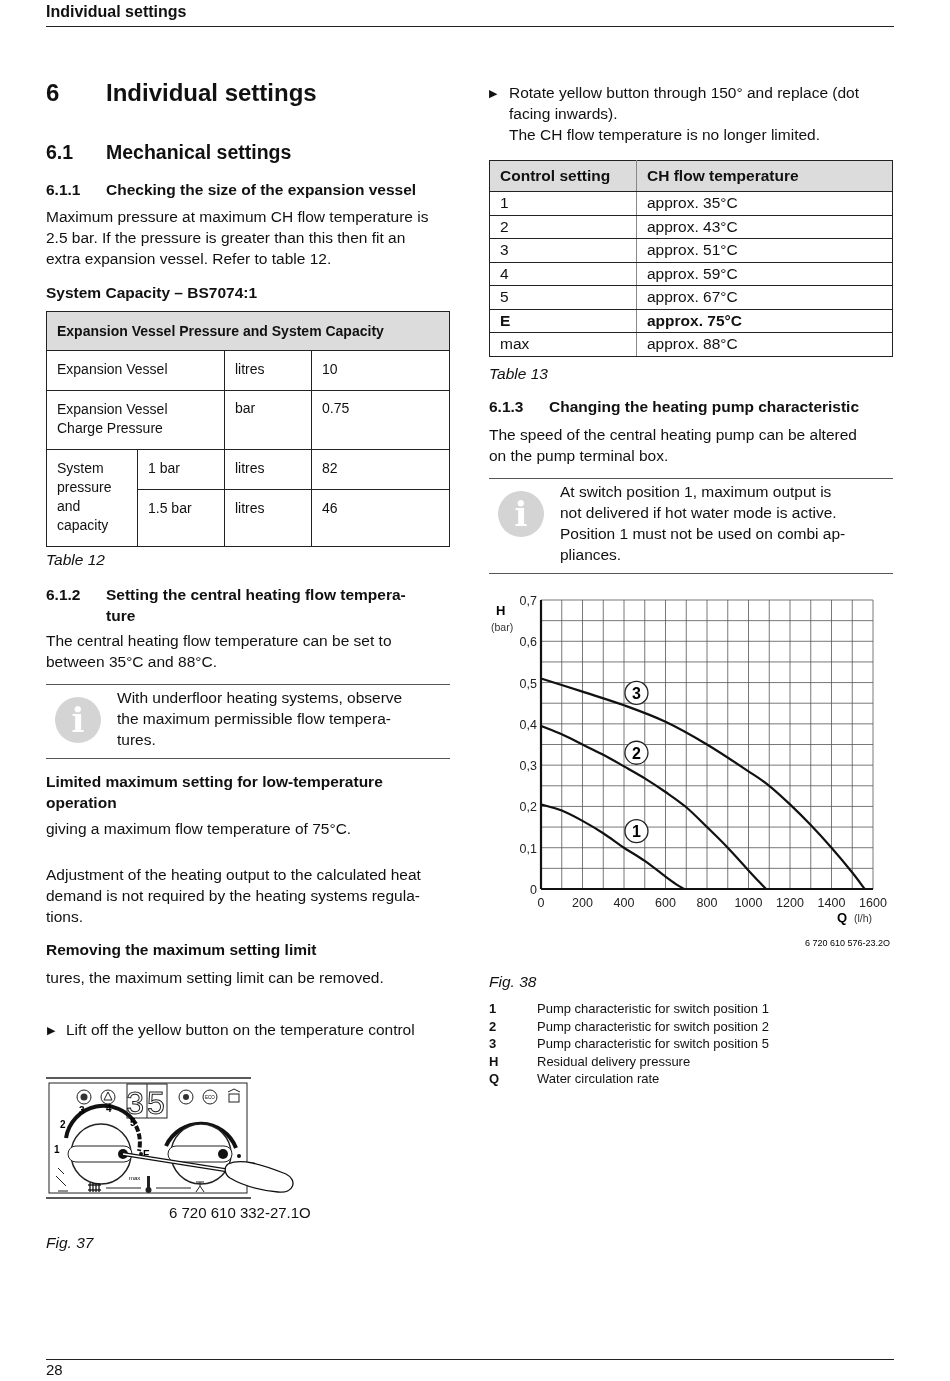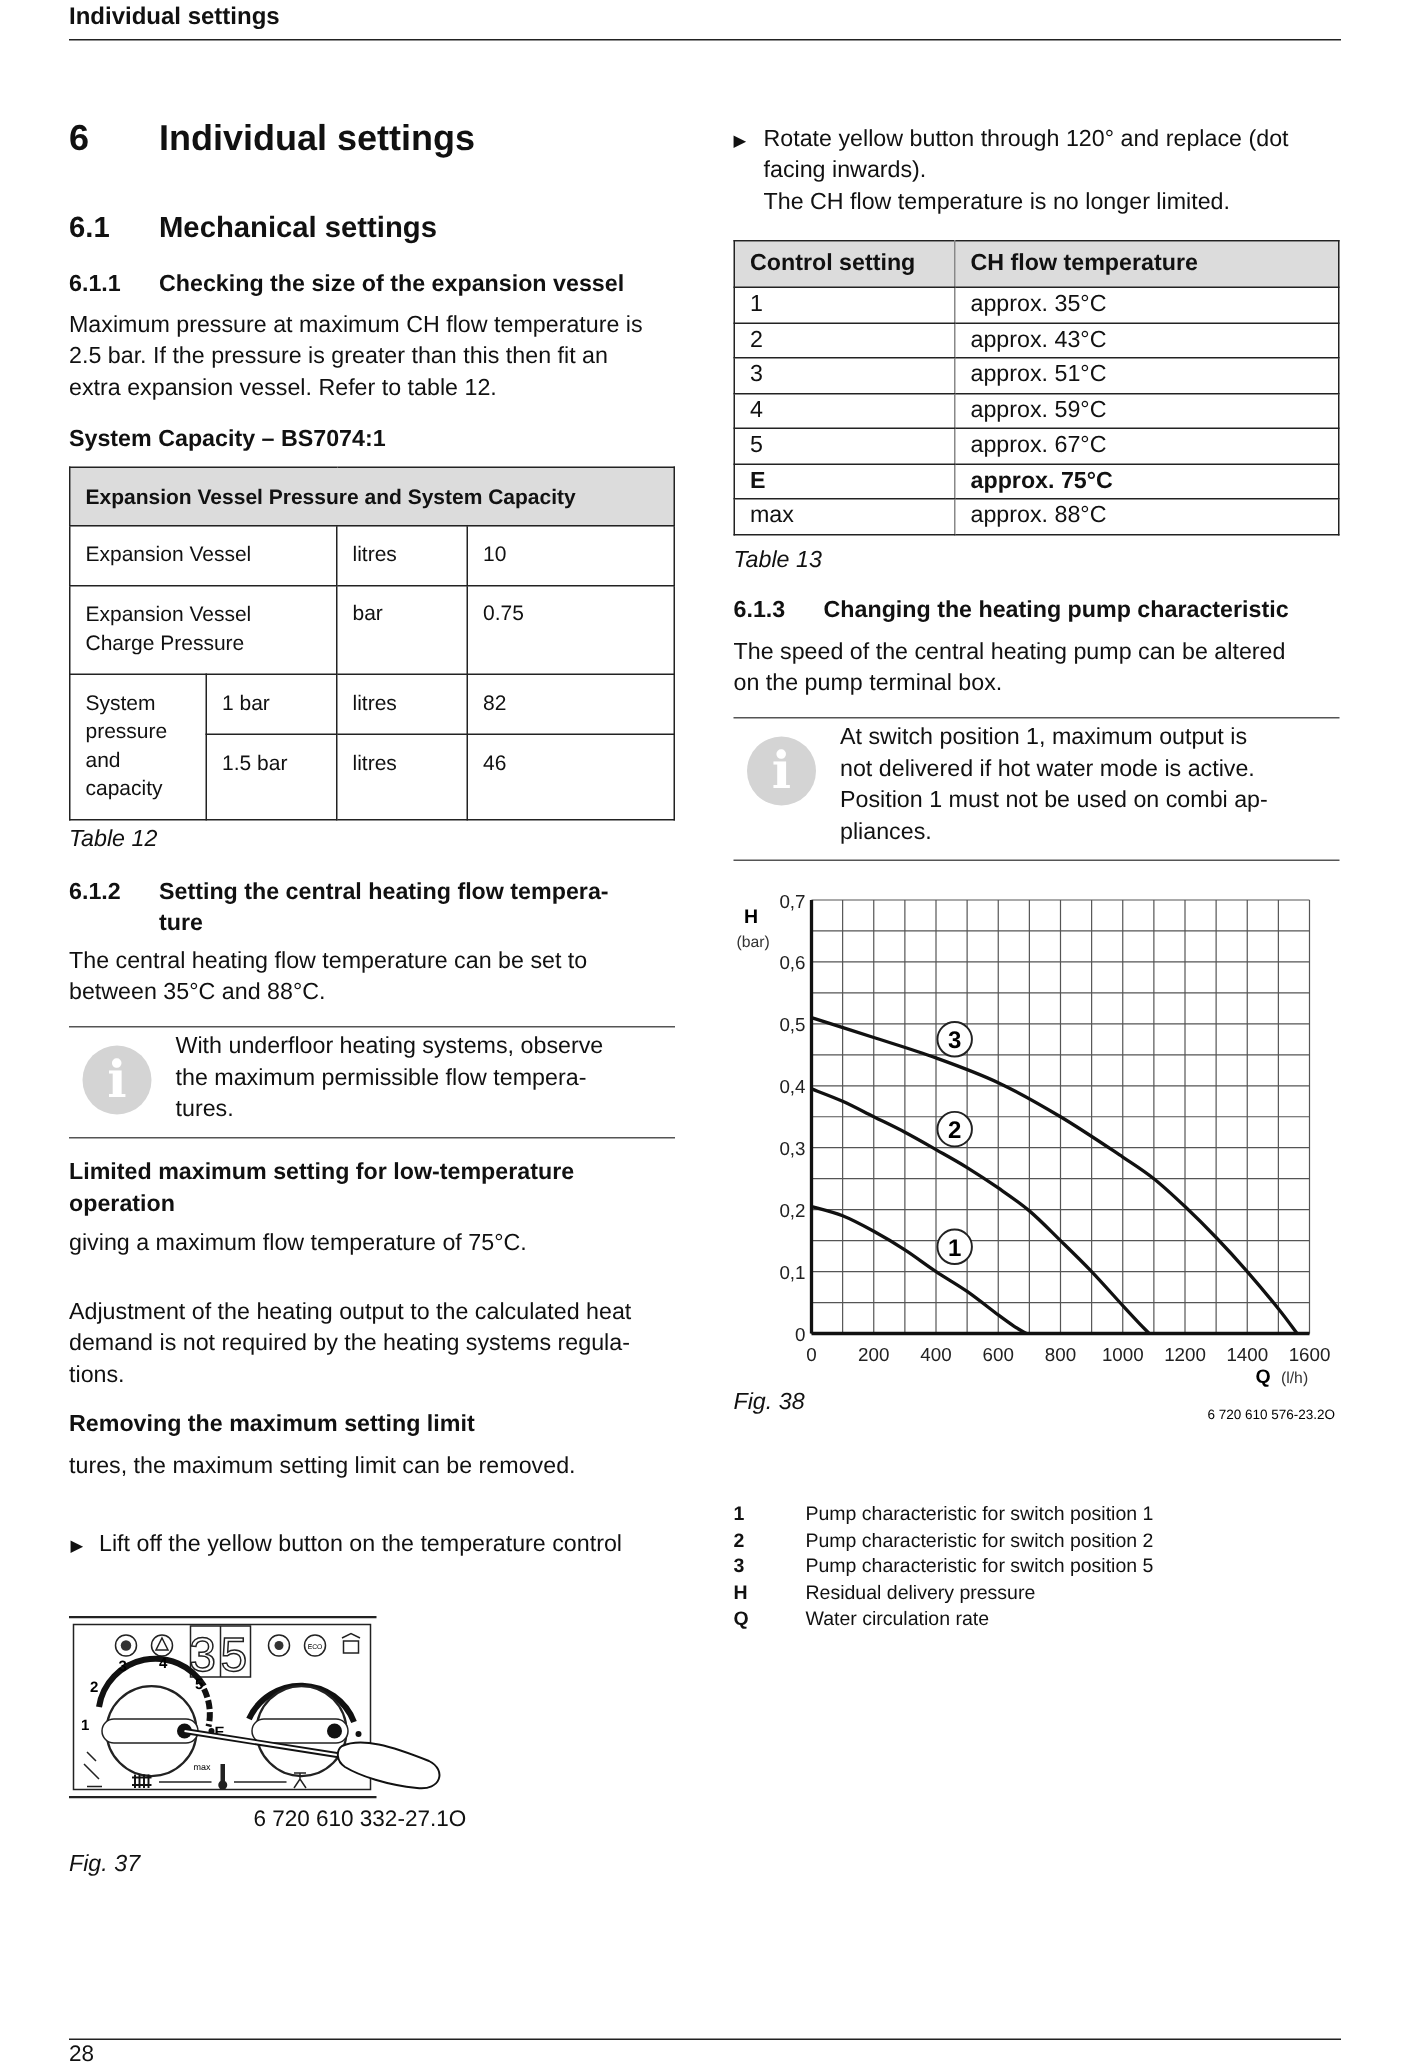--- a/index.html
+++ b/index.html
@@ -184,21 +184,21 @@
 
   <line x1="77" y1="78" x2="185" y2="95" stroke="#111" stroke-width="4"></line>
   <line x1="77" y1="78" x2="185" y2="95" stroke="#fff" stroke-width="1.5"></line>
   <path d="M182 88 C195 82, 215 88, 240 98 C252 104, 248 118, 232 116 C212 114, 194 108, 184 102 C178 98, 178 91, 182 88 Z" fill="#fff" stroke="#111" stroke-width="1.3"></path>
 </svg>
 <div class="abs fig-code" style="left:169px;top:1204px;">6 720 610 332-27.1O</div>
 <div class="abs italic" style="left:46px;top:1234px;">Fig. 37</div>
 
 <div class="abs bullet" style="left:489px;top:87px;">▶</div>
 <div class="abs body" style="left:509px;top:82px;">
-  <div>Rotate yellow button through 120° and replace (dot</div>
+  <div>Rotate yellow button through 150° and replace (dot</div>
   <div>facing inwards).</div>
   <div>The CH flow temperature is no longer limited.</div>
 </div>
 
 <table class="abs t13">
   <tbody>
       <tr class="hdr">
     <td>Control setting</td>
     <td>CH flow temperature</td>
   </tr>
@@ -330,21 +330,21 @@
         <text x="151.45" y="249.2" font-size="16" font-weight="bold" text-anchor="middle" class="chart-text">1</text>
       </g>
     </g>
   <text x="11" y="27" font-size="13" font-weight="bold" class="chart-text">H</text>
   <text x="6" y="43" font-size="10.5" class="chart-text" fill="#333">(bar)</text>
   <text x="352" y="334" font-size="13" font-weight="bold" class="chart-text">Q</text>
   <text x="369" y="334" font-size="10.5" class="chart-text" fill="#333">(l/h)</text>
   <text x="405" y="358" font-size="9" text-anchor="end" class="chart-text">6 720 610 576-23.2O</text>
 </svg>
 
-<div class="abs italic" style="left:489px;top:926px;">Fig. 38</div>
+<div class="abs italic" style="left:489px;top:973px;">Fig. 38</div>
 <div class="abs" style="left:489px;top:1000px;" id="legend">
     <div class="legend-row"><span class="legend-key">1</span><span>Pump characteristic for switch position 1</span></div>
     <div class="legend-row"><span class="legend-key">2</span><span>Pump characteristic for switch position 2</span></div>
     <div class="legend-row"><span class="legend-key">3</span><span>Pump characteristic for switch position 5</span></div>
     <div class="legend-row"><span class="legend-key">H</span><span>Residual delivery pressure</span></div>
     <div class="legend-row"><span class="legend-key">Q</span><span>Water circulation rate</span></div>
   </div>
 
 <div class="abs" style="left:46px;top:1359px;width:848px;height:0;border-top:1.3px solid #222;"></div>
 <div class="abs" style="left:46px;top:1361px;font-size:15px;">28</div>

